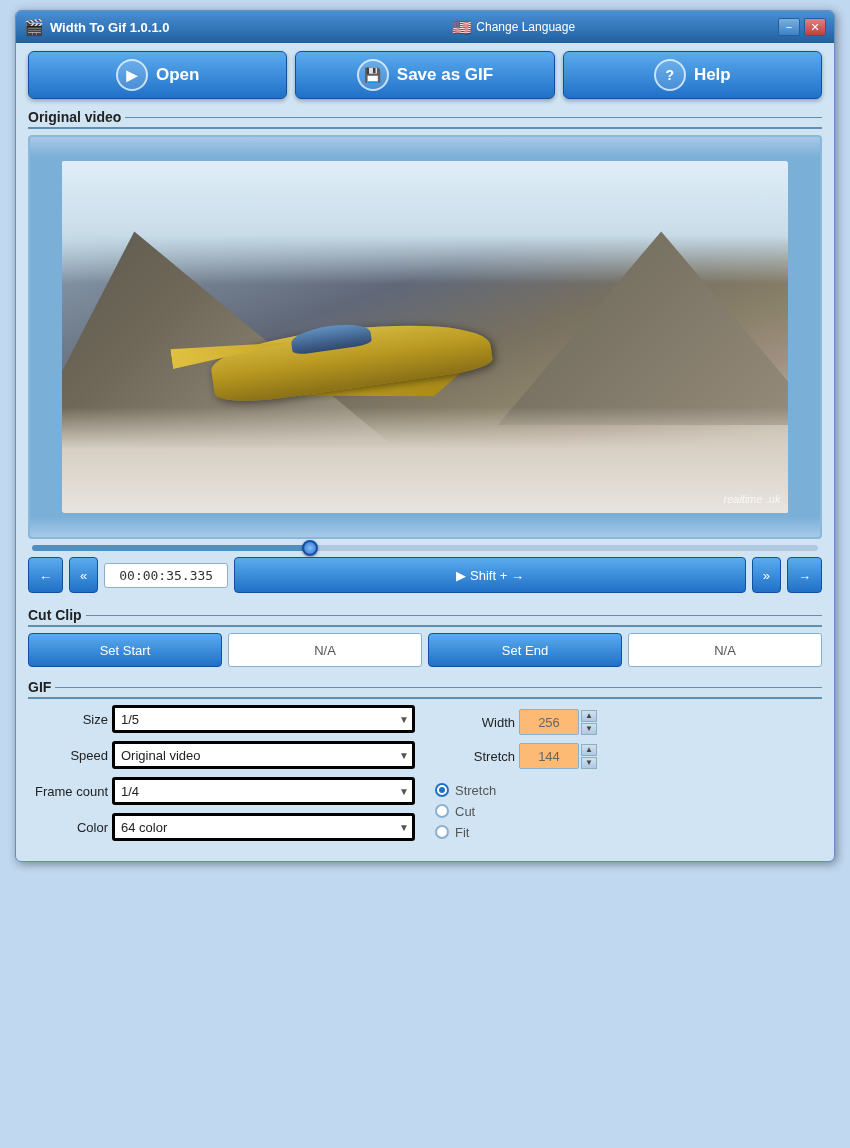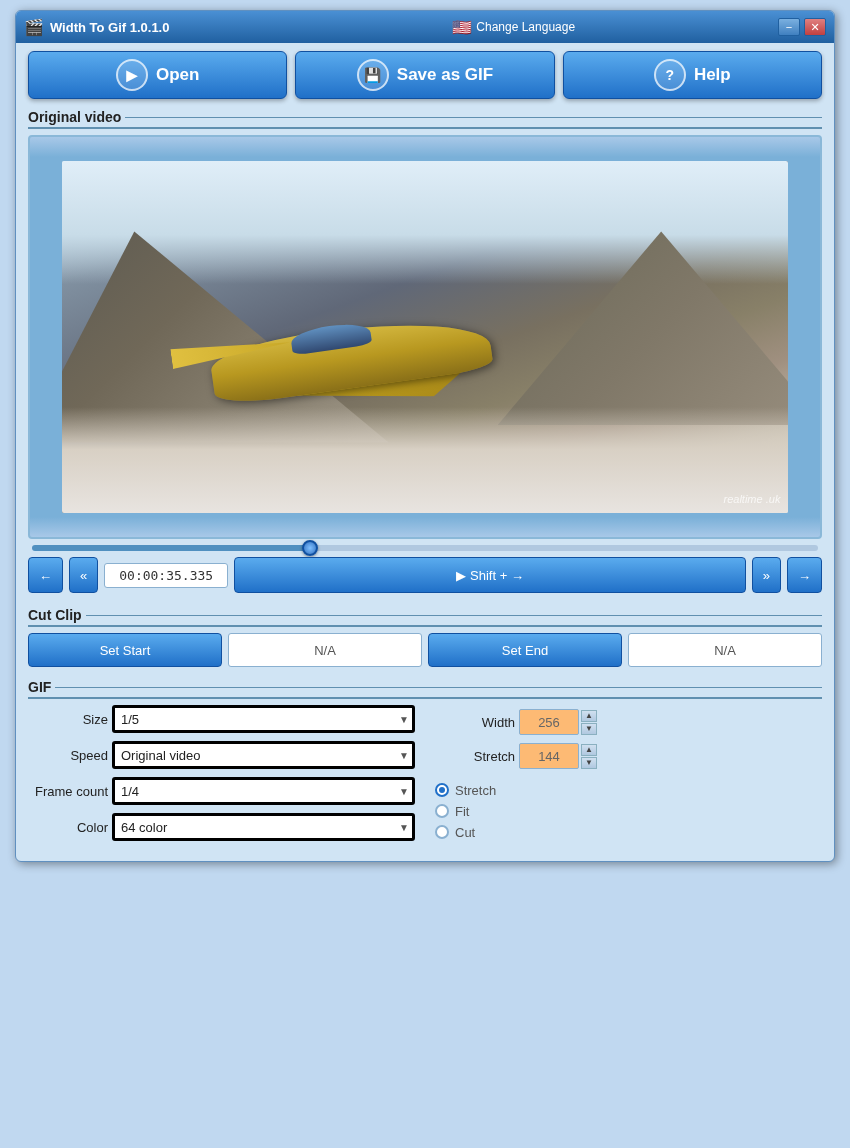--- a/index.html
+++ b/index.html
@@ -633,24 +633,24 @@
             </div>
           </div>
 
           <div class="radio-group">
             <label class="radio-row">
               <div class="radio-dot active"></div>
               <span class="radio-label-text">Stretch</span>
             </label>
             <label class="radio-row">
               <div class="radio-dot"></div>
-              <span class="radio-label-text">Fit</span>
+              <span class="radio-label-text">Cut</span>
             </label>
             <label class="radio-row">
               <div class="radio-dot"></div>
-              <span class="radio-label-text">Cut</span>
+              <span class="radio-label-text">Fit</span>
             </label>
           </div>
         </div>
       </div>
     </div>
   </div>
 </div>
 
 </body></html>

